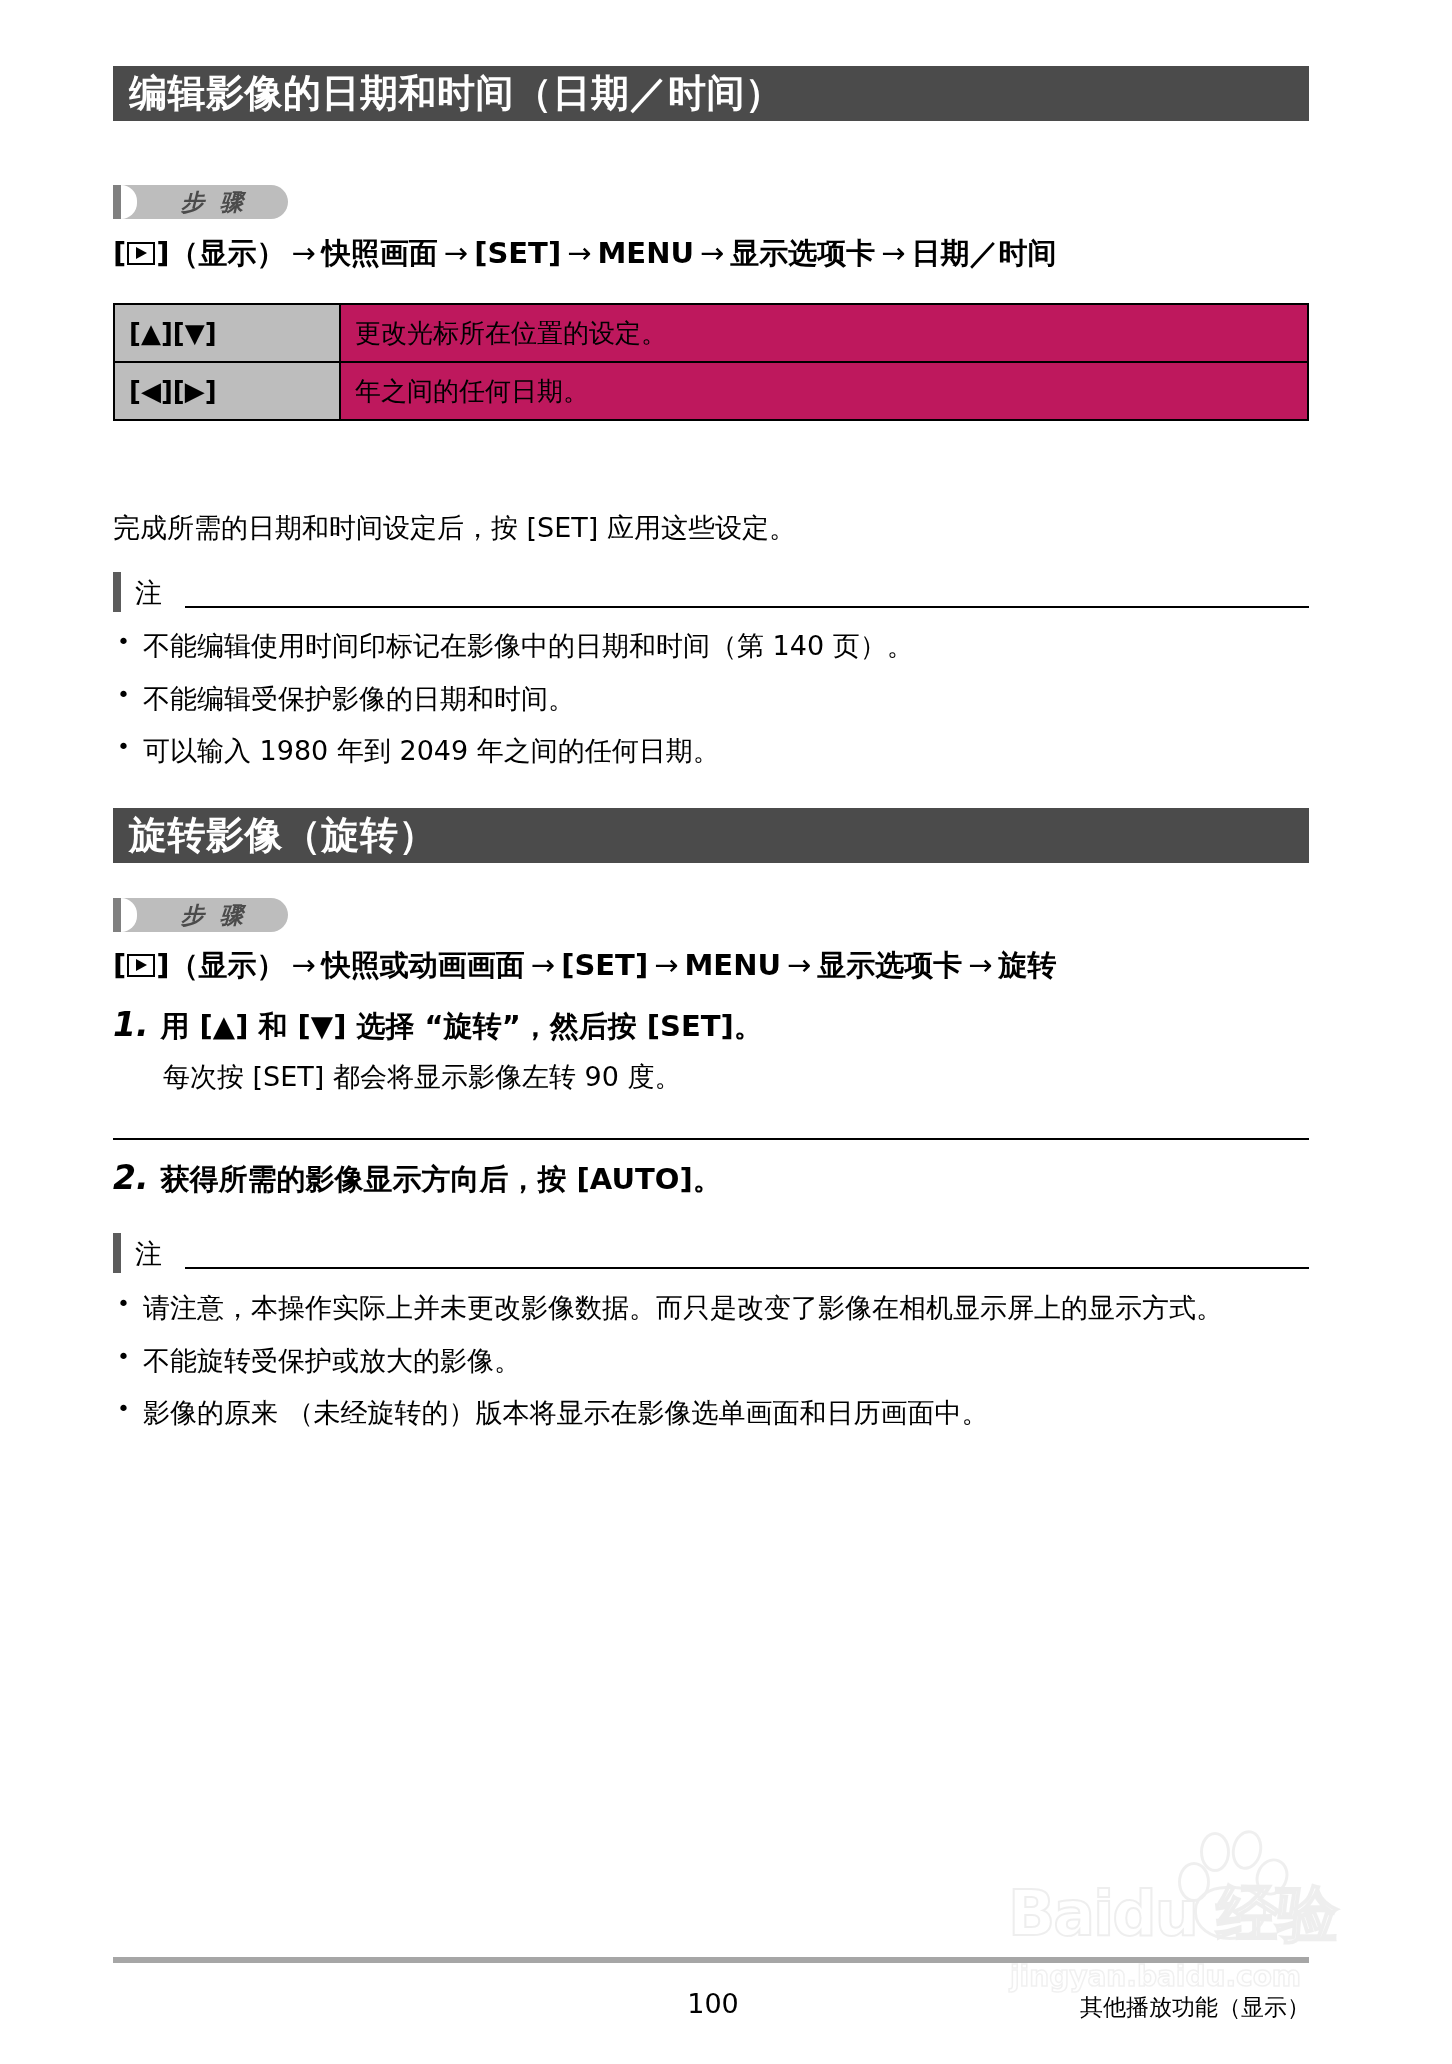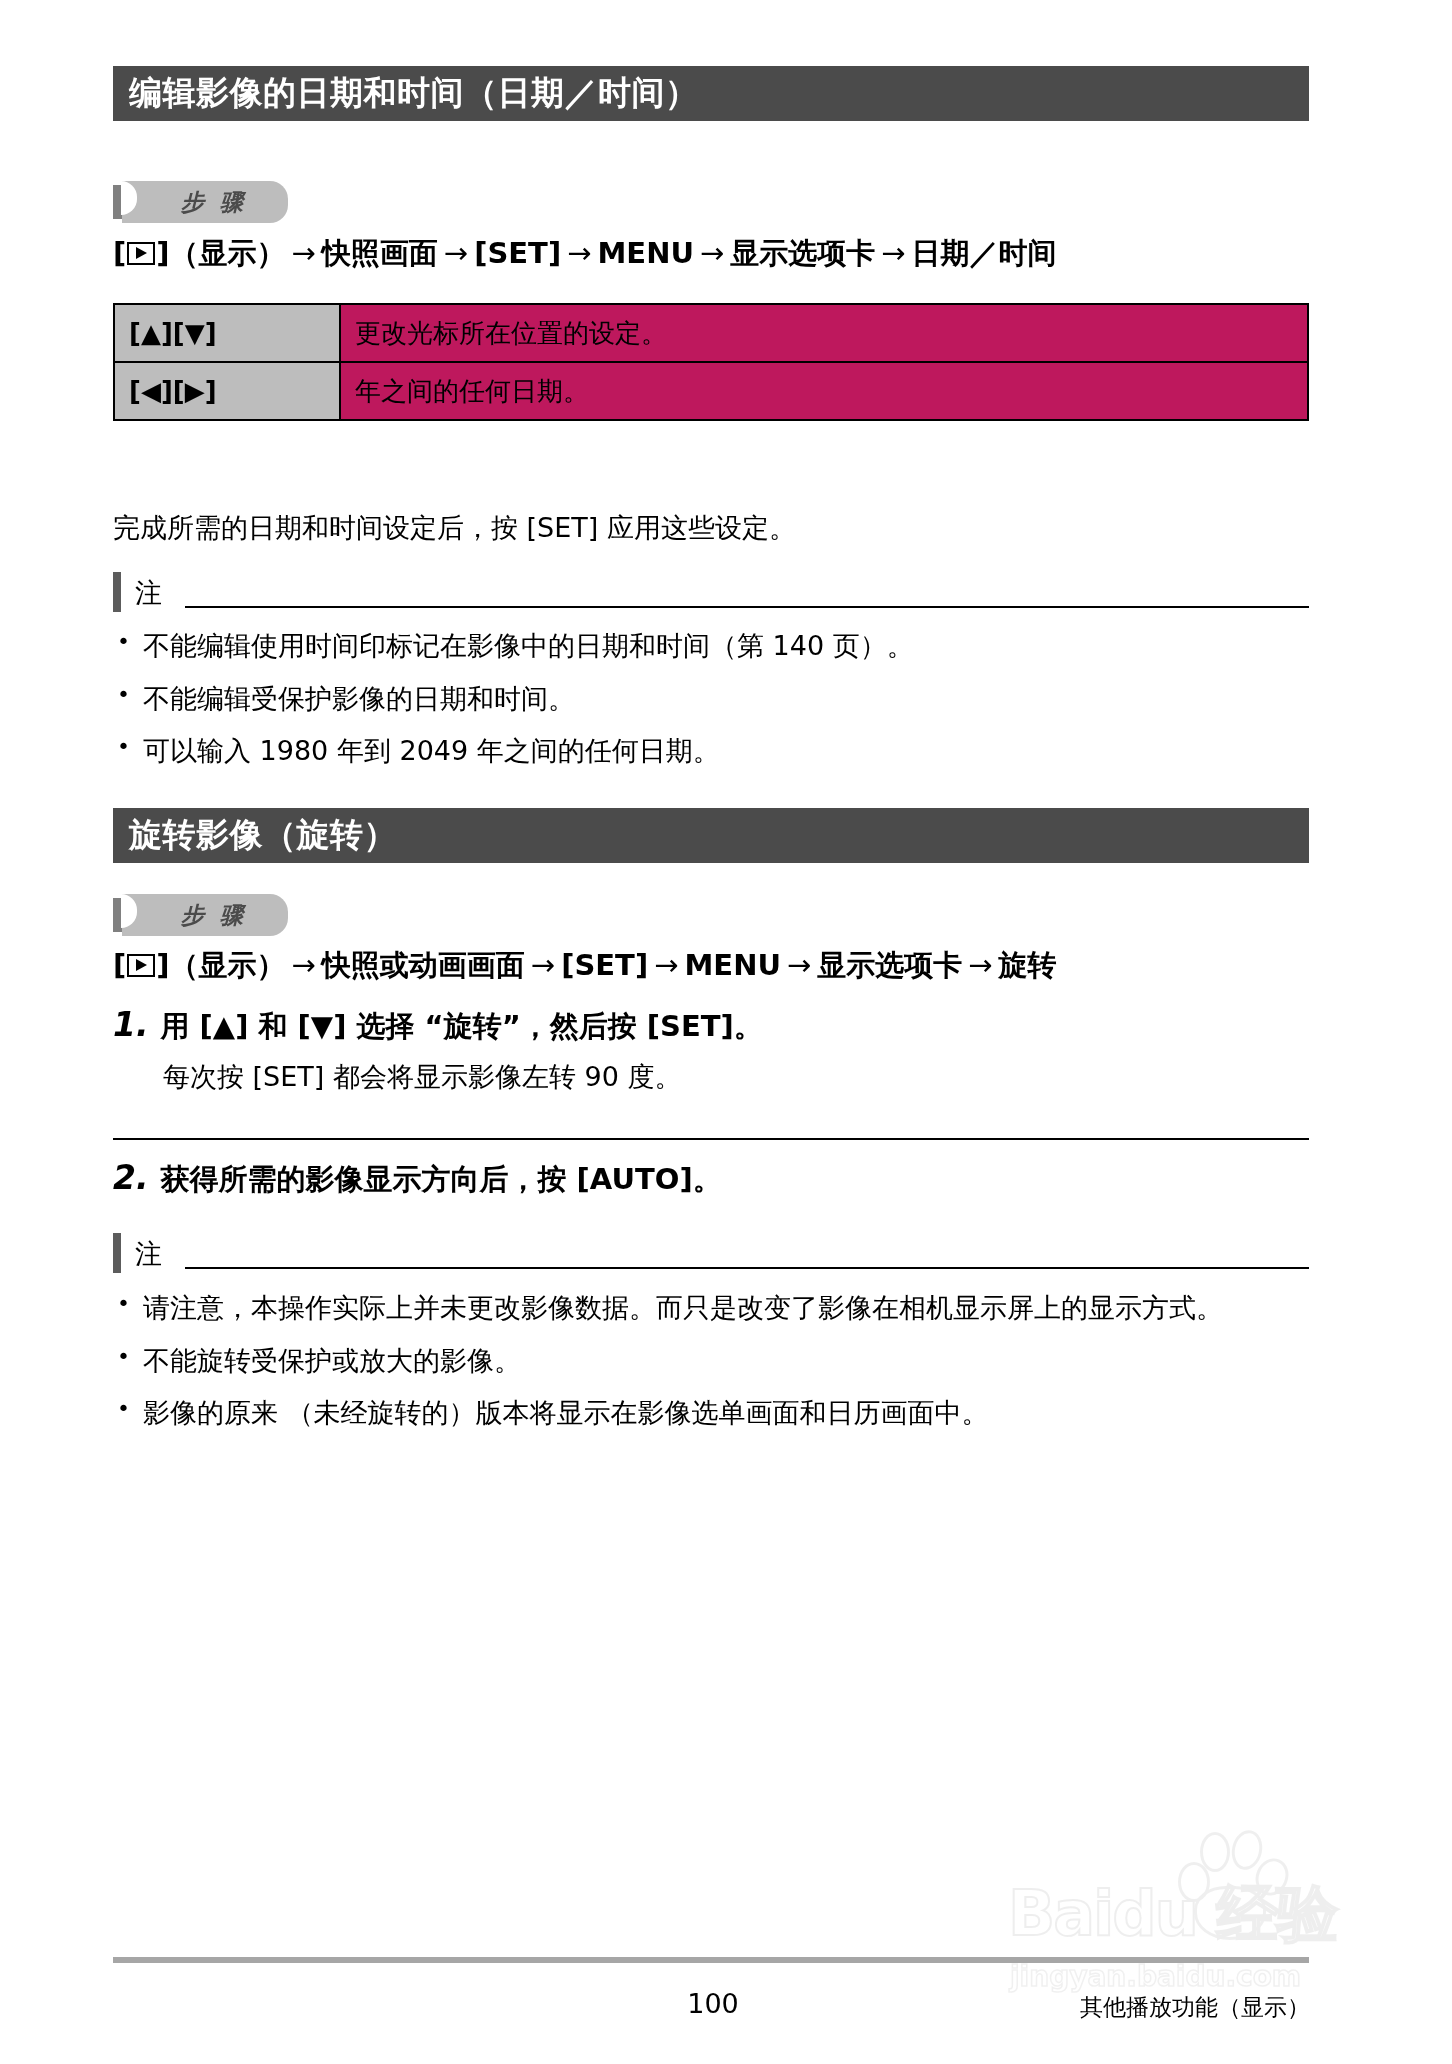--- a/index.html
+++ b/index.html
@@ -28,21 +28,21 @@
     position: absolute;
     left: 113px;
     width: 1196px;
     height: 55px;
     background: #4b4b4b;
     display: flex;
     align-items: center;
   }
   .section-banner .title {
     color: #ffffff;
-    font-size: 33px;
+    font-size: 38px;
     font-weight: bold;
     letter-spacing: 0.5px;
     padding-left: 16px;
     white-space: nowrap;
   }
 
   
   .steps-pill {
     position: absolute;
     height: 34px;
@@ -51,21 +51,21 @@
     align-items: center;
   }
   .steps-pill .bar {
     width: 9px;
     height: 34px;
     background: #808080;
     flex: 0 0 auto;
   }
   .steps-pill .pill {
     position: relative;
-    height: 42px;
+    height: 34px;
     width: 166px;
     background: #bdbdbd;
     border-radius: 0 18px 18px 0;
     display: flex;
     align-items: center;
     justify-content: center;
     margin-left: 0px;
   }
   .steps-pill .pill::before {
     content: "";

